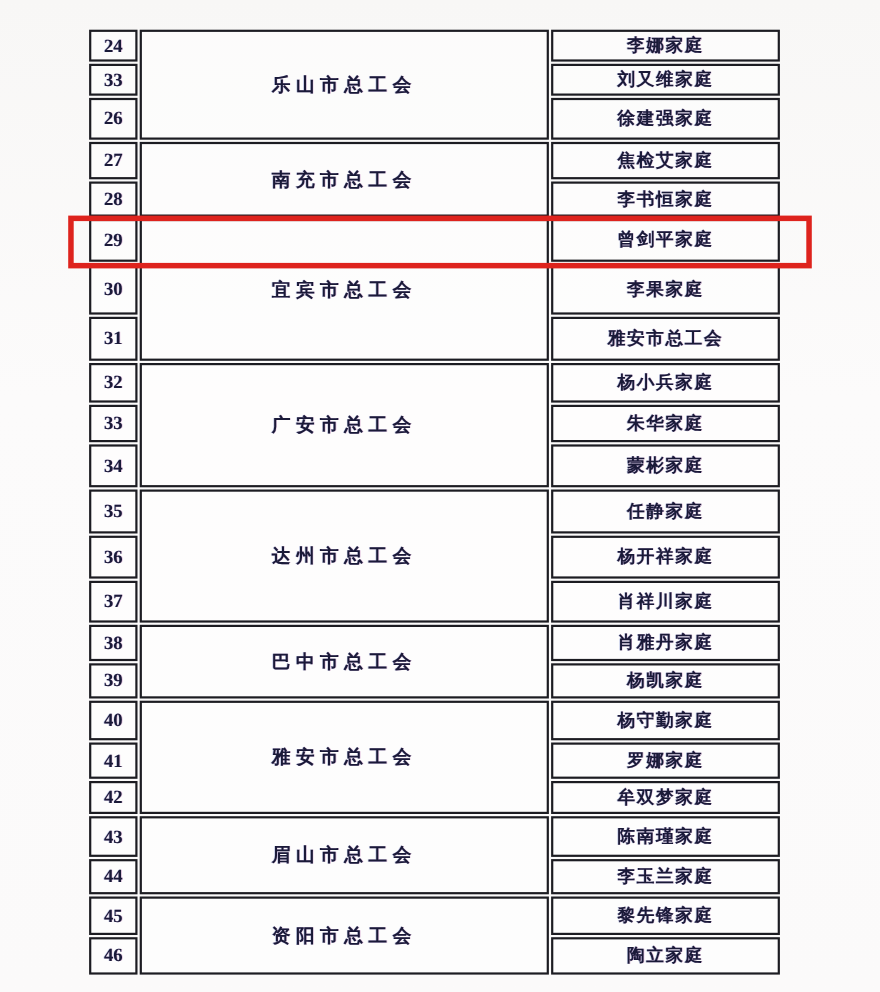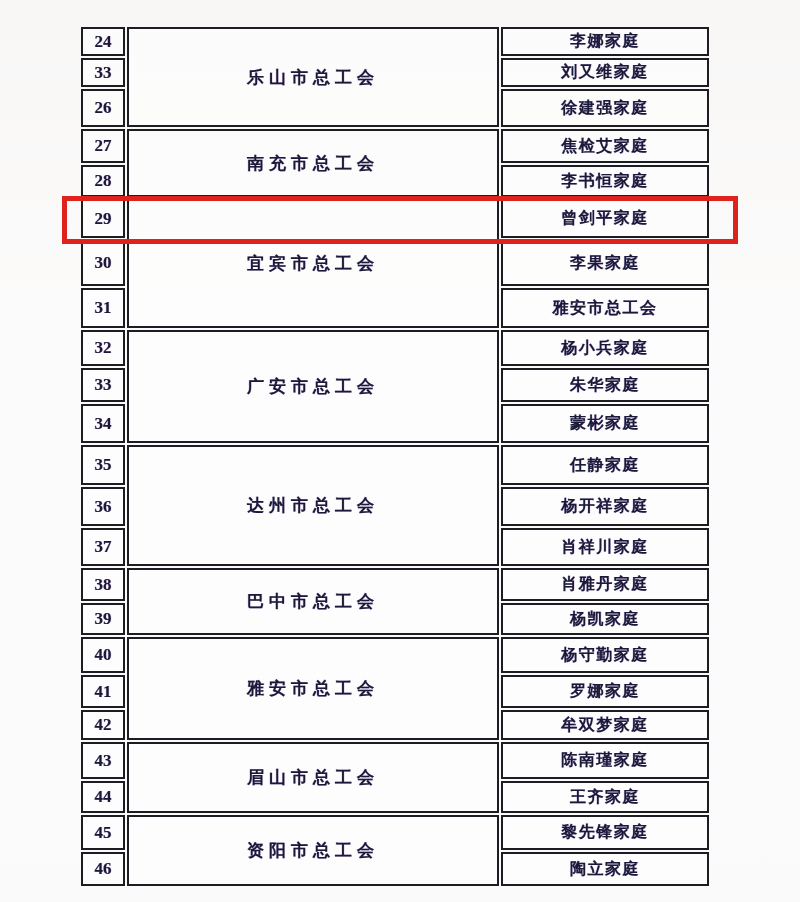--- a/index.html
+++ b/index.html
@@ -126,21 +126,21 @@
           <td class="no">42</td>
           <td class="family">牟双梦家庭</td>
         </tr>
         <tr style="height: 37px;">
           <td class="no">43</td>
           <td class="org" rowspan="2">眉山市总工会</td>
           <td class="family">陈南瑾家庭</td>
         </tr>
         <tr style="height: 32px;">
           <td class="no">44</td>
-          <td class="family">王齐家庭</td>
+          <td class="family">李玉兰家庭</td>
         </tr>
         <tr style="height: 35px;">
           <td class="no">45</td>
           <td class="org" rowspan="2">资阳市总工会</td>
           <td class="family">黎先锋家庭</td>
         </tr>
         <tr style="height: 34px;">
           <td class="no">46</td>
           <td class="family">陶立家庭</td>
         </tr>

